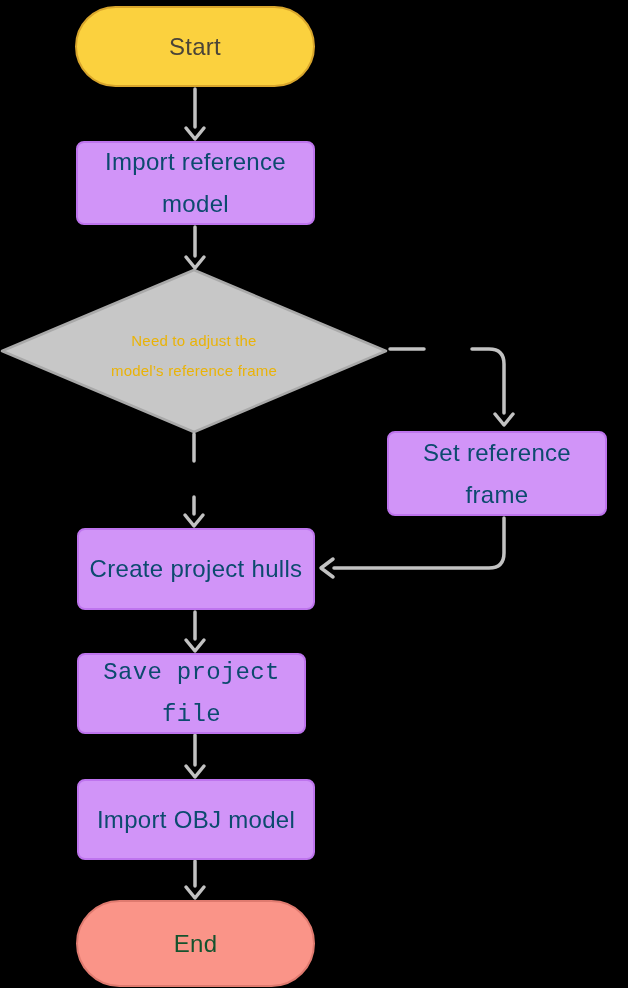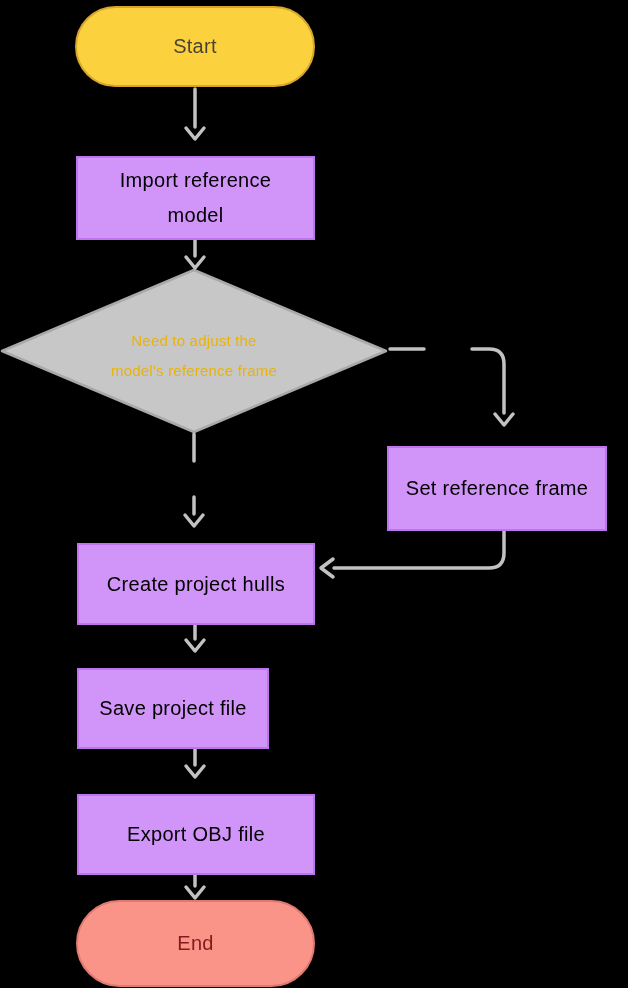--- a/index.html
+++ b/index.html
@@ -27,49 +27,48 @@
     stroke-linecap: round;
     stroke-linejoin: round;
   }
   .node {
     position: absolute;
     box-sizing: border-box;
     display: flex;
     align-items: center;
     justify-content: center;
     text-align: center;
-    font-size: 20px;
+    font-size: 24px;
     letter-spacing: 0.3px;
     line-height: 1.75;
   }
   .terminator-start {
     left: 75px; top: 6px; width: 240px; height: 81px;
     background: #FBD13E;
     border: 2px solid #D9A62C;
     border-radius: 42px;
     color: #4A4438;
   }
   .terminator-end {
     left: 76px; top: 900px; width: 239px; height: 87px;
     background: #FA9488;
     border: 2px solid #DF7A6F;
     border-radius: 44px;
-    color: #7f1d1d;
+    color: #14532d;
   }
   .process {
     background: #D194F8;
     border: 2px solid #BE74EE;
-    border-radius: 0;
-    color: #000000;
-    margin-top: 15px;
+    border-radius: 8px;
+    color: #0c4a6e;
   }
   .process-import { left: 76px; top: 141px; width: 239px; height: 84px; padding: 0 26px; }
   .process-setref { left: 387px; top: 431px; width: 220px; height: 85px; }
   .process-hulls  { left: 77px;  top: 528px; width: 238px; height: 82px; }
-  .process-save   { left: 77px;  top: 653px; width: 192px; height: 81px; }
+  .process-save   { left: 77px;  top: 653px; width: 229px; height: 81px; font-family: Liberation Mono, monospace; }
   .process-export { left: 77px;  top: 779px; width: 238px; height: 81px; }
   .decision-label {
     position: absolute;
     left: 24px; top: 326px;
     width: 340px;
     text-align: center;
     font-size: 15px;
     letter-spacing: 0.2px;
     color: #eab308;
   }
@@ -149,20 +148,20 @@
 
   <div class="node process process-hulls">
     <span>Create project hulls</span>
   </div>
 
   <div class="node process process-save">
     <span>Save project file</span>
   </div>
 
   <div class="node process process-export">
-    <span>Export OBJ file</span>
+    <span>Import OBJ model</span>
   </div>
 
   <div class="node terminator-end">
     <span>End</span>
   </div>
 
 </div>
 
 </body></html>

